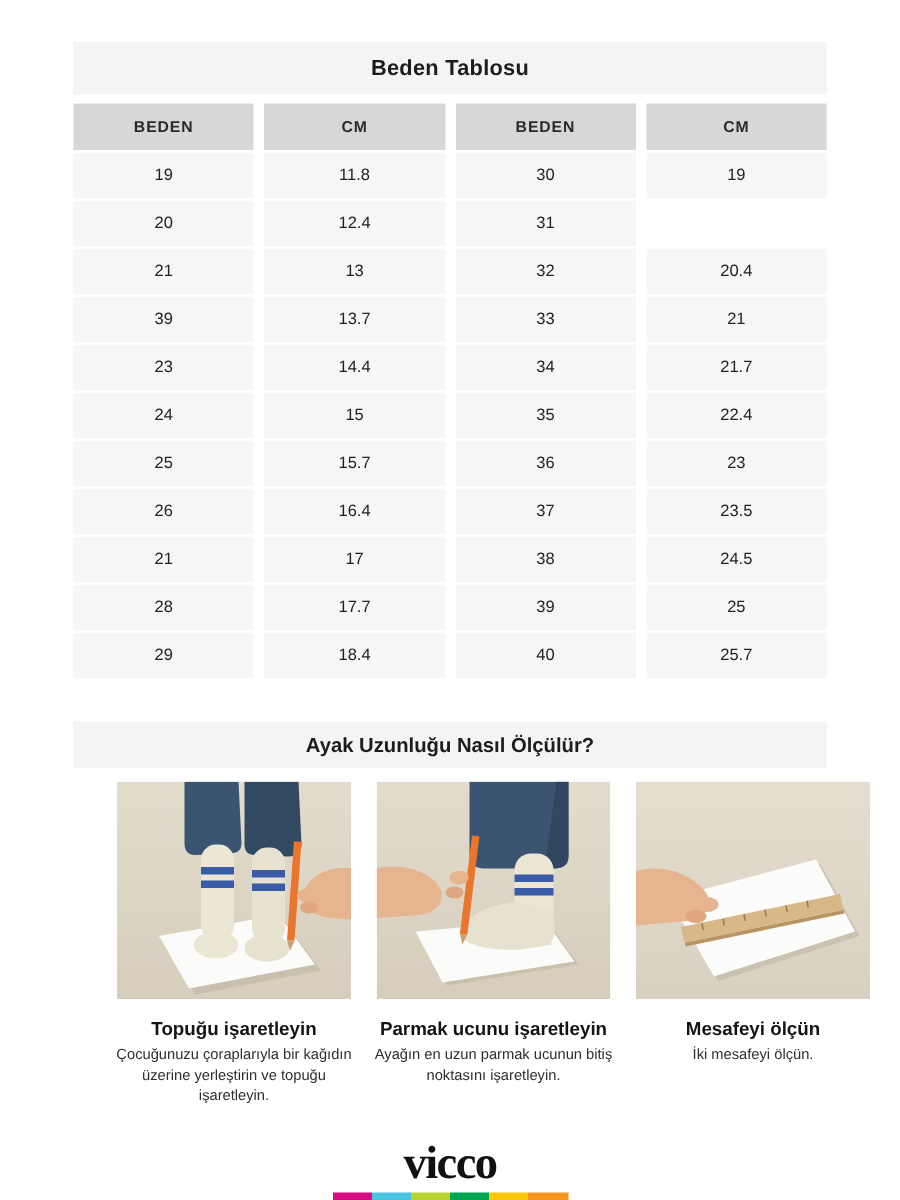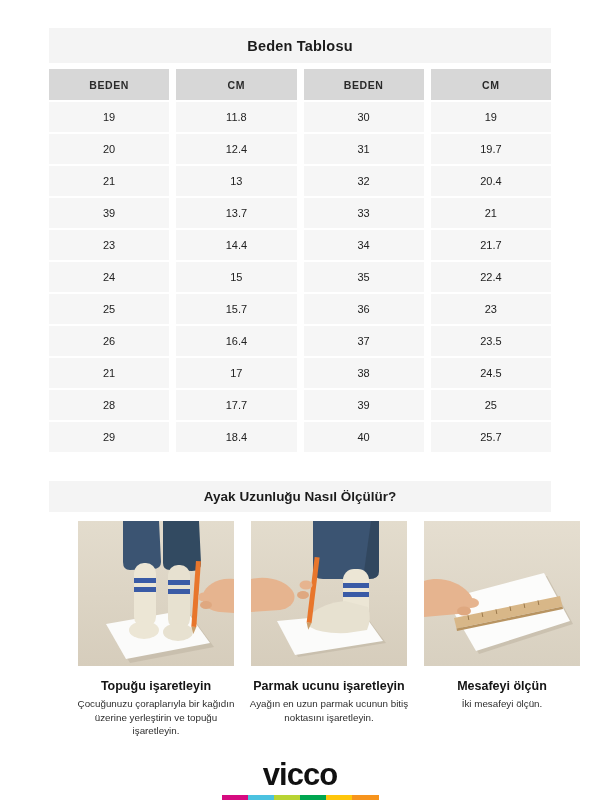--- a/index.html
+++ b/index.html
@@ -61,21 +61,21 @@
     margin: 4px -8px 0;
     text-align: center;
     font-size: 9.8px; line-height: 13.5px;
     color: #2e2e2e;
   }
 
   .brand { margin-top: 22px; text-align: center; }
   .logo-text {
     font-size: 31px; font-weight: bold; letter-spacing: -1px;
     color: #111; line-height: 30px;
-    font-family: Liberation Sans, sans-serif;
+    font-family: Liberation Serif, serif;
   }
   .logo-bar {
     margin: 5px auto 0;
     width: 157px; height: 12px;
     display: flex;
   }
   .logo-bar .seg { flex: 1 1 0; height: 100%; }
 </style>
 </head>
 <body>
@@ -100,21 +100,20 @@
           <div class="t-row">
             <div class="cell">19</div>
             <div class="cell">11.8</div>
             <div class="cell">30</div>
             <div class="cell">19</div>
           </div>
           <div class="t-row">
             <div class="cell">20</div>
             <div class="cell">12.4</div>
             <div class="cell">31</div>
-            <div class="cell">19.7</div>
           </div>
           <div class="t-row">
             <div class="cell">21</div>
             <div class="cell">13</div>
             <div class="cell">32</div>
             <div class="cell">20.4</div>
           </div>
           <div class="t-row">
             <div class="cell">39</div>
             <div class="cell">13.7</div>

